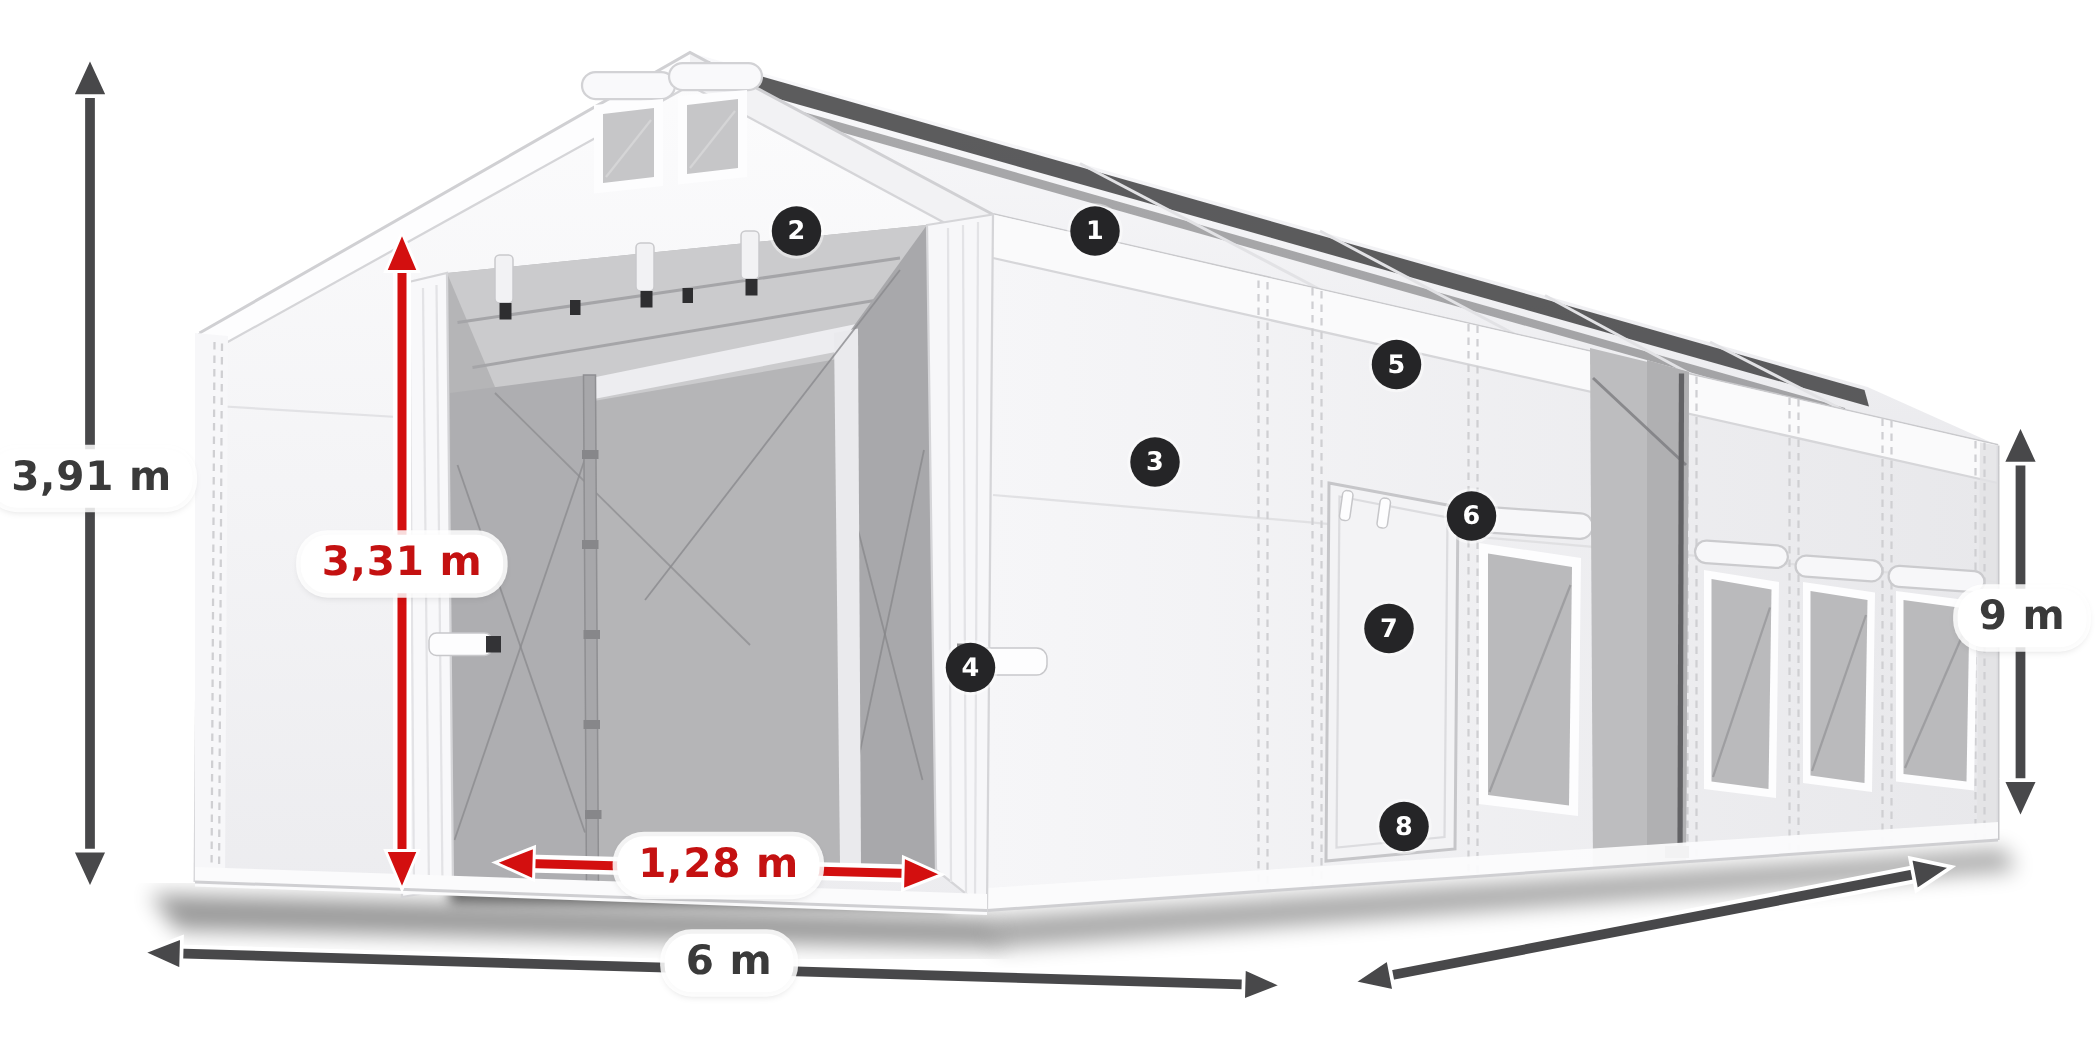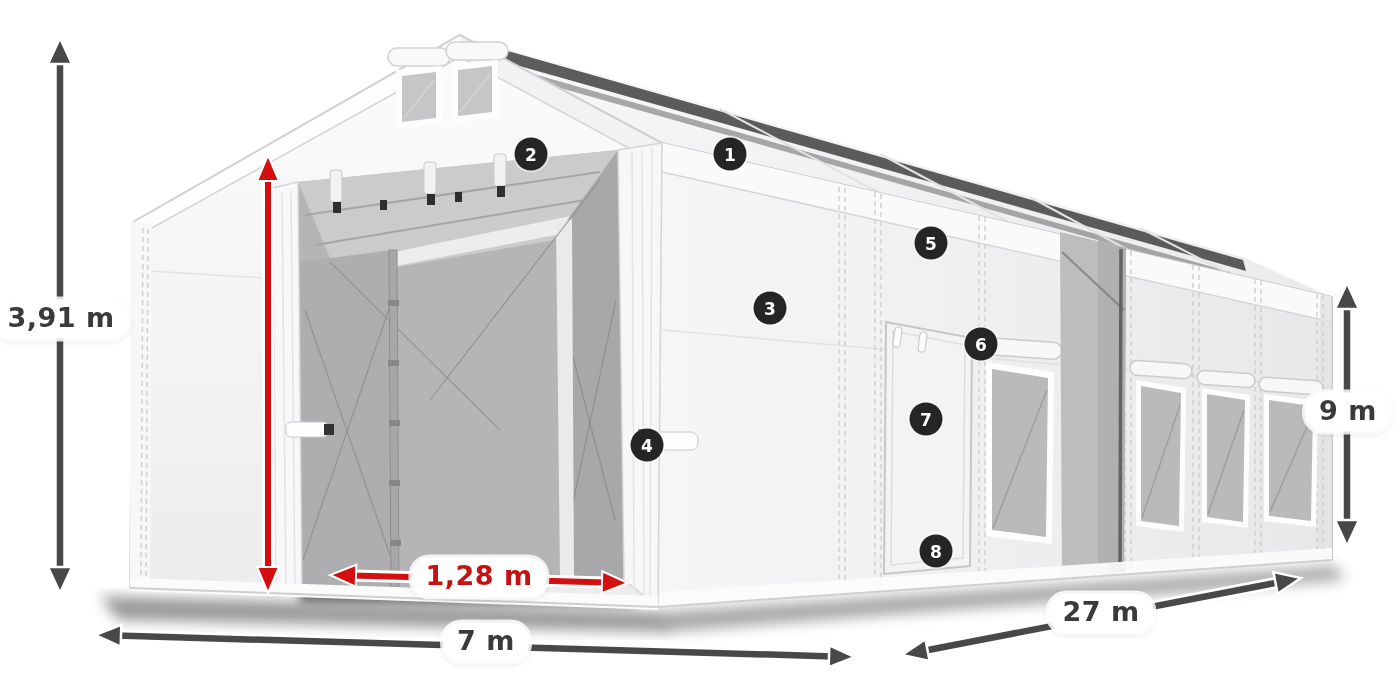--- a/index.html
+++ b/index.html
@@ -260,23 +260,23 @@
 
     <g>
       <line x1="1347" y1="305" x2="1347" y2="524" stroke="#fff" stroke-width="13"></line>
       <line x1="1347" y1="305" x2="1347" y2="524" stroke="#48484a" stroke-width="6.5"></line>
       <polygon points="1347,283 1335,309 1359,309" fill="#48484a" stroke="#fff" stroke-width="2.5"></polygon>
       <polygon points="1347,546 1335,520 1359,520" fill="#48484a" stroke="#fff" stroke-width="2.5"></polygon>
     </g>
   </svg>
 
   <div class="pill" style="left:61px;top:319px">3,91 m</div>
+  <div class="pill red" style="left:268px;top:376px">3,31 m</div>
   <div class="pill red" style="left:479px;top:577px">1,28 m</div>
-  <div class="pill" style="left:486px;top:642px">7 m</div>
-  <div class="pill" style="left:1101px;top:613px">27 m</div>
+  <div class="pill" style="left:486px;top:642px">6 m</div>
   <div class="pill" style="left:1348px;top:412px">9 m</div>
 
   <div class="badge" style="left:730px;top:154px">1</div>
   <div class="badge" style="left:531px;top:154px">2</div>
   <div class="badge" style="left:770px;top:308px">3</div>
   <div class="badge" style="left:647px;top:445px">4</div>
   <div class="badge" style="left:931px;top:243px">5</div>
   <div class="badge" style="left:981px;top:344px">6</div>
   <div class="badge" style="left:926px;top:419px">7</div>
   <div class="badge" style="left:936px;top:551px">8</div>

